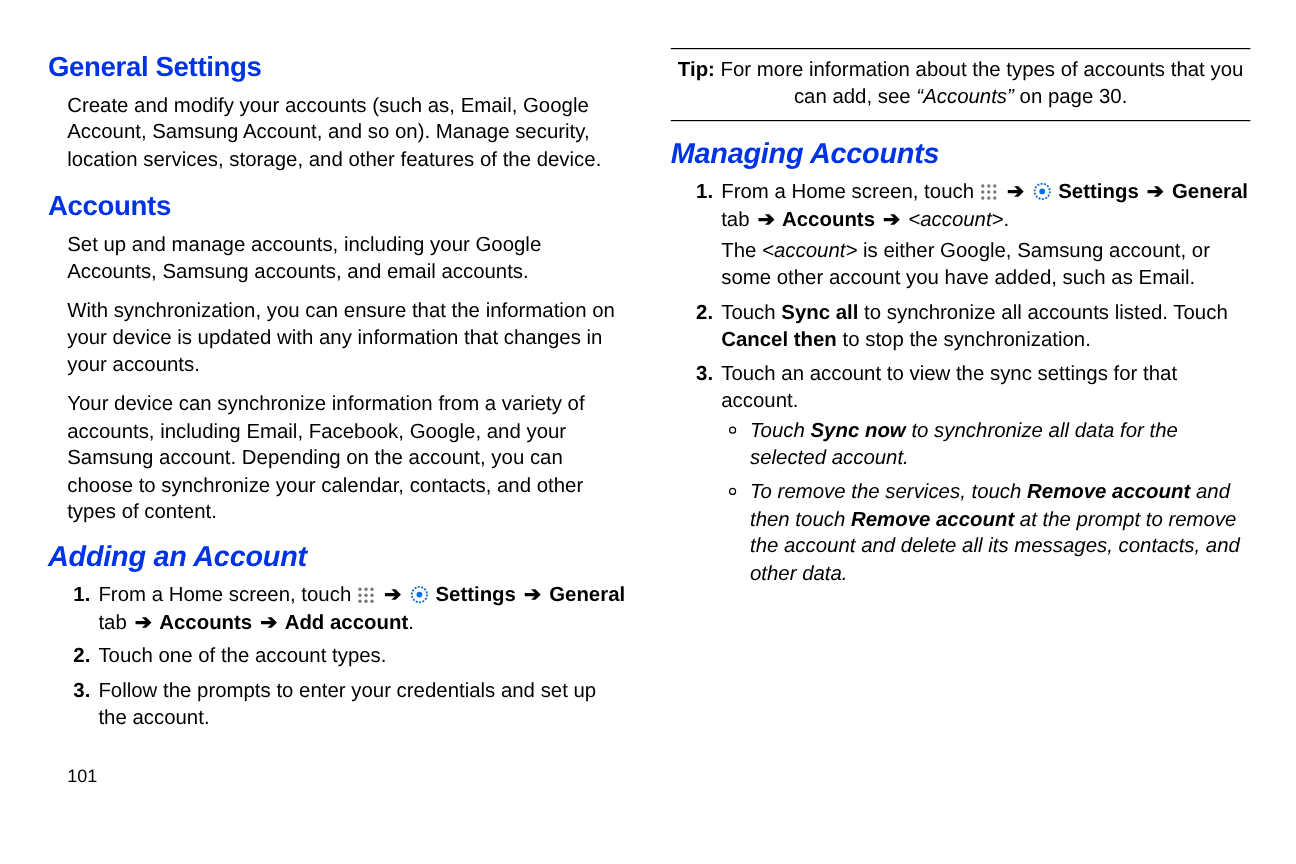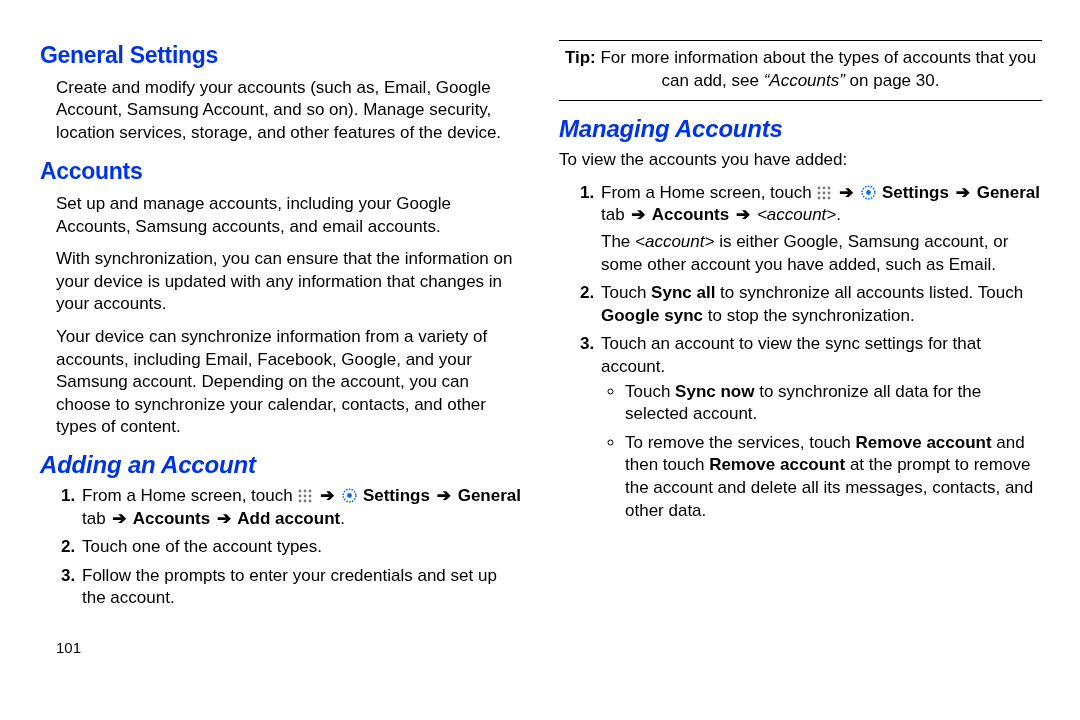--- a/index.html
+++ b/index.html
@@ -58,20 +58,21 @@
   }
   ol.steps > li::marker {
     font-weight: 700;
   }
   ul.bullets {
     margin: 2px 0 2px 6px;
     padding-left: 18px;
   }
   ul.bullets > li {
     margin-bottom: 6px;
+    font-style: italic;
   }
   .b { font-weight: 700; }
   .i { font-style: italic; text-align: center; }
   .arrow { font-weight: 700; padding: 0 2px; }
   .pagenum {
     font-size: 15px;
     margin: 28px 0 0 16px;
   }
   .tipbox {
     border-top: 1.6px solid #000;
@@ -131,21 +132,20 @@
 
     <div class="pagenum">101</div>
   </div>
 
   <div class="col">
     <div class="tipbox">
       <span class="b">Tip:</span><span> For more information about the types of accounts that you can add, see </span><span class="i">“Accounts”</span><span> on page 30.</span>
     </div>
 
     <h2 class="h2">Managing Accounts</h2>
-    <p class="body-flush">To view the accounts you have added:</p>
 
     <ol class="steps">
       <li>
         <span>From a Home screen, touch </span>
         <svg class="inline-icon" width="14" height="14" viewBox="0 0 14 14">
           <g fill="#777">
             <circle cx="2" cy="2" r="1.4"></circle>
               <circle cx="7" cy="2" r="1.4"></circle>
               <circle cx="12" cy="2" r="1.4"></circle>
             <circle cx="2" cy="7" r="1.4"></circle>
@@ -160,21 +160,21 @@
         <svg class="inline-icon" width="15" height="15" viewBox="0 0 20 20">
           <circle cx="10" cy="10" r="8.5" fill="none" stroke="#0a6de0" stroke-width="2" stroke-dasharray="2.2 1.6"></circle>
           <circle cx="10" cy="10" r="3.2" fill="#0a6de0"></circle>
         </svg>
         <span class="b"> Settings </span><span class="b arrow">➔</span>
         <span class="b">General</span><span> tab </span><span class="b arrow">➔</span><span class="b"> Accounts </span><span class="b arrow">➔</span> <span class="i">&lt;account&gt;</span><span>.</span>
         <div style="height:4px"></div>
         <span>The </span><span class="i">&lt;account&gt;</span><span> is either Google, Samsung account, or some other account you have added, such as Email.</span>
       </li>
       <li>
-        <span>Touch </span><span class="b">Sync all</span><span> to synchronize all accounts listed. Touch </span><span class="b">Google sync</span><span> to stop the synchronization.</span>
+        <span>Touch </span><span class="b">Sync all</span><span> to synchronize all accounts listed. Touch </span><span class="b">Cancel then</span><span> to stop the synchronization.</span>
       </li>
       <li>
         <span>Touch an account to view the sync settings for that account.</span>
         <ul class="bullets">
           <li>
             <span>Touch </span><span class="b">Sync now</span><span> to synchronize all data for the selected account.</span>
           </li>
           <li>
             <span>To remove the services, touch </span><span class="b">Remove account</span><span> and then touch </span><span class="b">Remove account</span><span> at the prompt to remove the account and delete all its messages, contacts, and other data.</span>
           </li>

